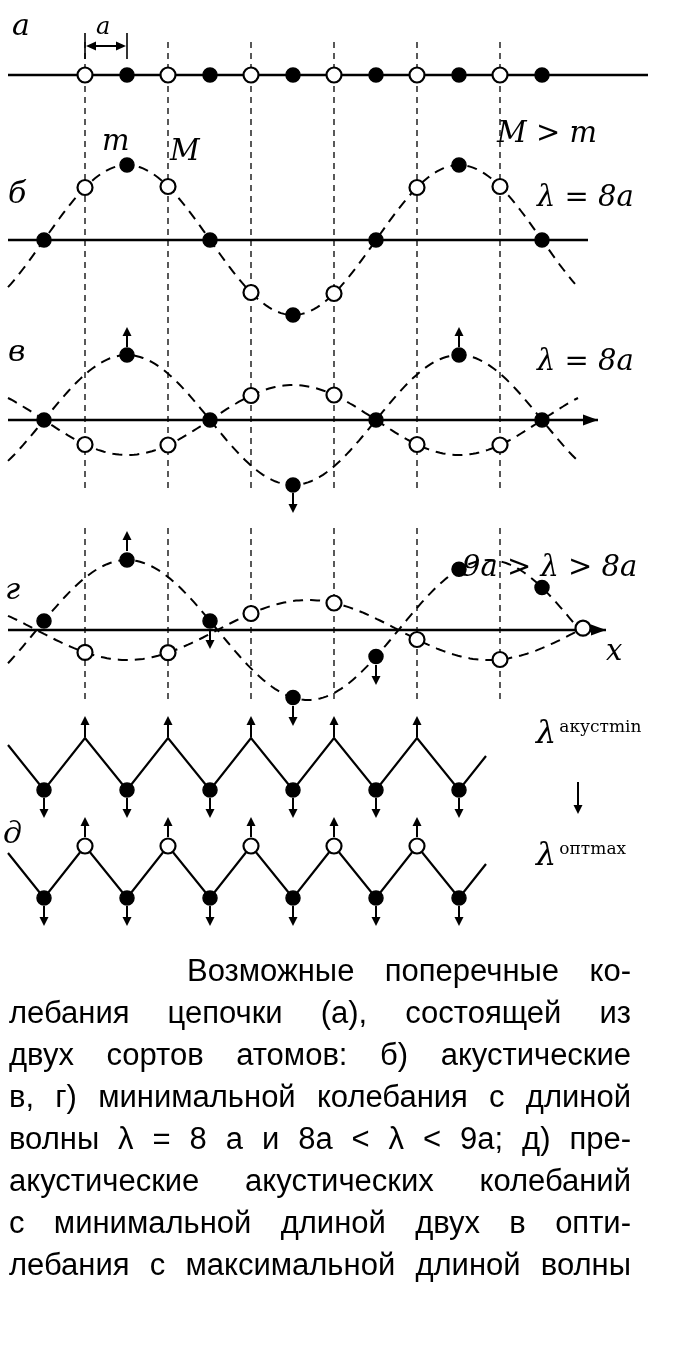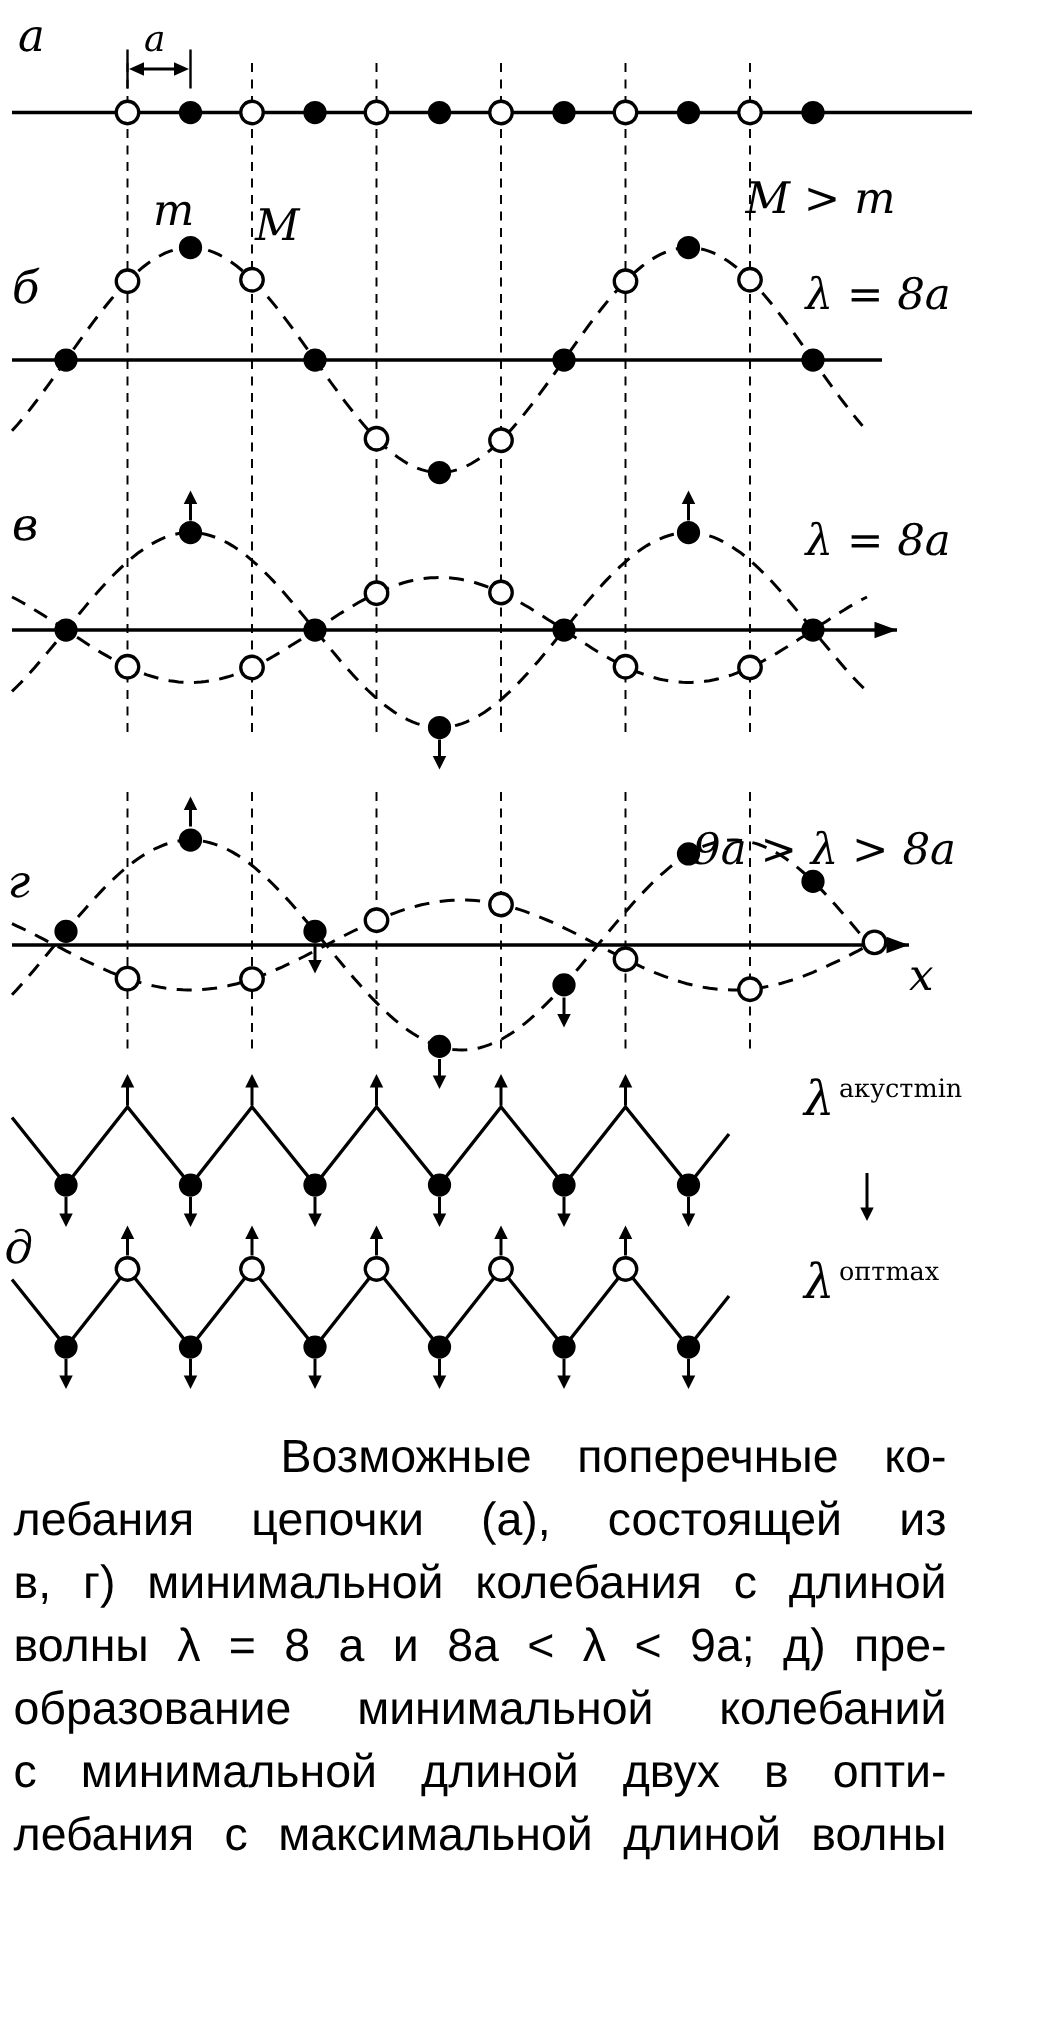--- a/index.html
+++ b/index.html
@@ -221,19 +221,20 @@
     <span class="sym">λ</span>
       <span class="ss">
         <span>опт</span>
         <span>max</span>
       </span>
   </span>
 
   <div class="caption">
     <div class="cl first">Возможные поперечные ко-</div>
     <div class="cl">лебания цепочки (а), состоящей из</div>
+    <div class="cl">двух сортов атомов: б) акустические</div>
     <div class="cl">в, г) минимальной колебания с длиной</div>
     <div class="cl">волны λ = 8 а и 8а &lt; λ &lt; 9а; д) пре-</div>
-    <div class="cl">образование минимальной колебаний</div>
+    <div class="cl">акустические акустических колебаний</div>
     <div class="cl">с минимальной длиной двух в опти-</div>
     <div class="cl">лебания с максимальной длиной волны</div>
   </div>
 </div>
 
 </body></html>

